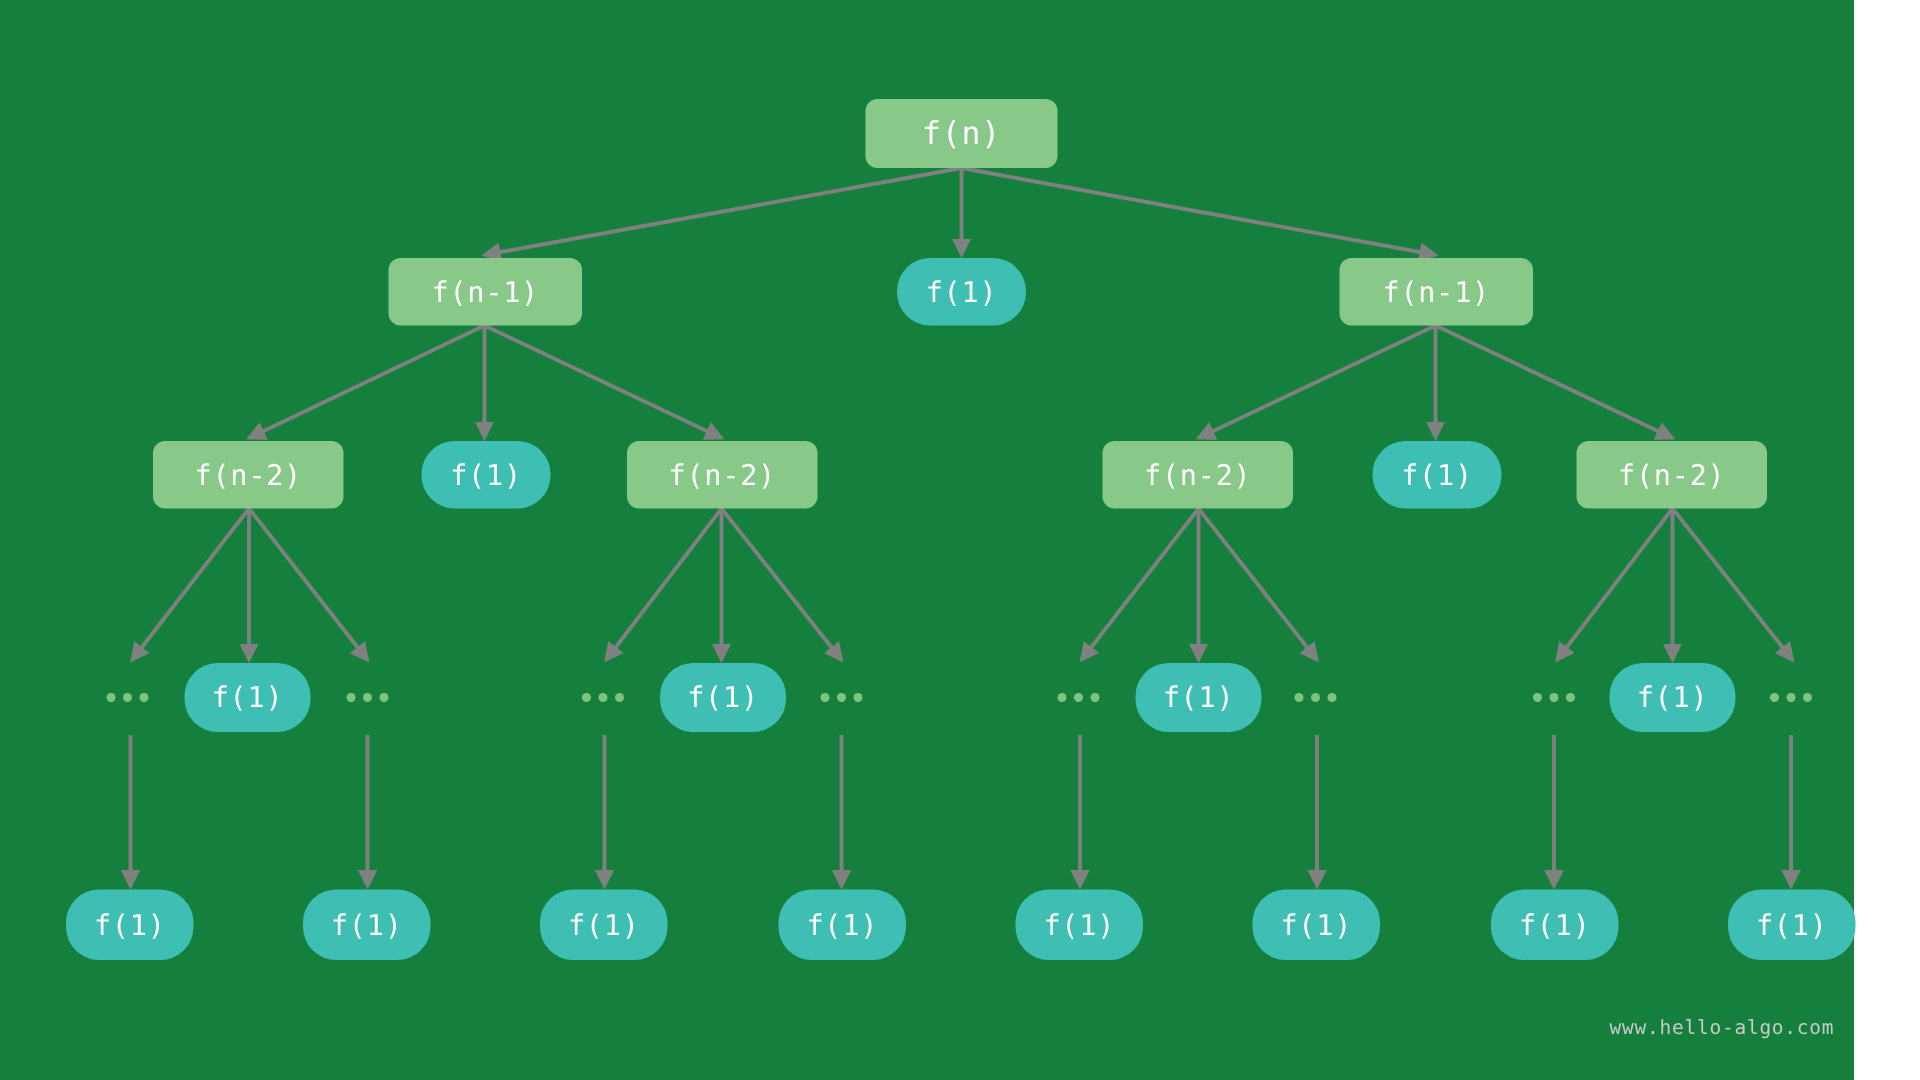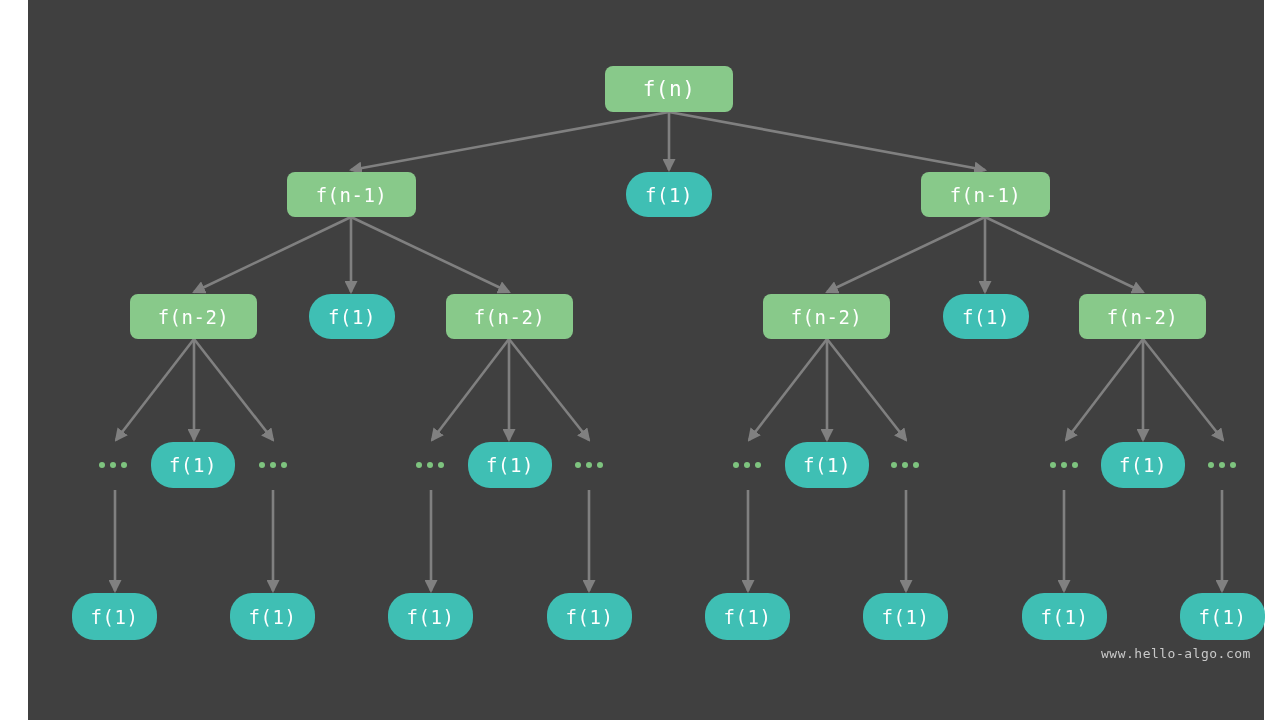--- a/index.html
+++ b/index.html
@@ -10,22 +10,21 @@
   body {
     width: 1280px;
     height: 720px;
     font-family: "DejaVu Sans Mono", "Liberation Mono", monospace;
     overflow: hidden;
   }
   #canvas {
     position: relative;
     width: 1236px;
     height: 720px;
-    background: #404040;
-    margin-left: 28px;
+    background: #15803d;
   }
   svg#edges {
     position: absolute;
     left: 0;
     top: 0;
     width: 1280px;
     height: 720px;
     pointer-events: none;
   }
   .node {
@@ -216,14 +215,14 @@
         <i></i>
         <i></i>
       </div>
       <div class="ellipsis" title="..." style="left: 1174px; top: 455px; width: 40px; height: 20px;">
         <i></i>
         <i></i>
         <i></i>
       </div>
     </div>
 
-  <div id="watermark" style="left: 1073px; top: 646px;">www.hello-algo.com</div>
+  <div id="watermark" style="left: 1073px; top: 678px;">www.hello-algo.com</div>
 </div>
 
 </body></html>

